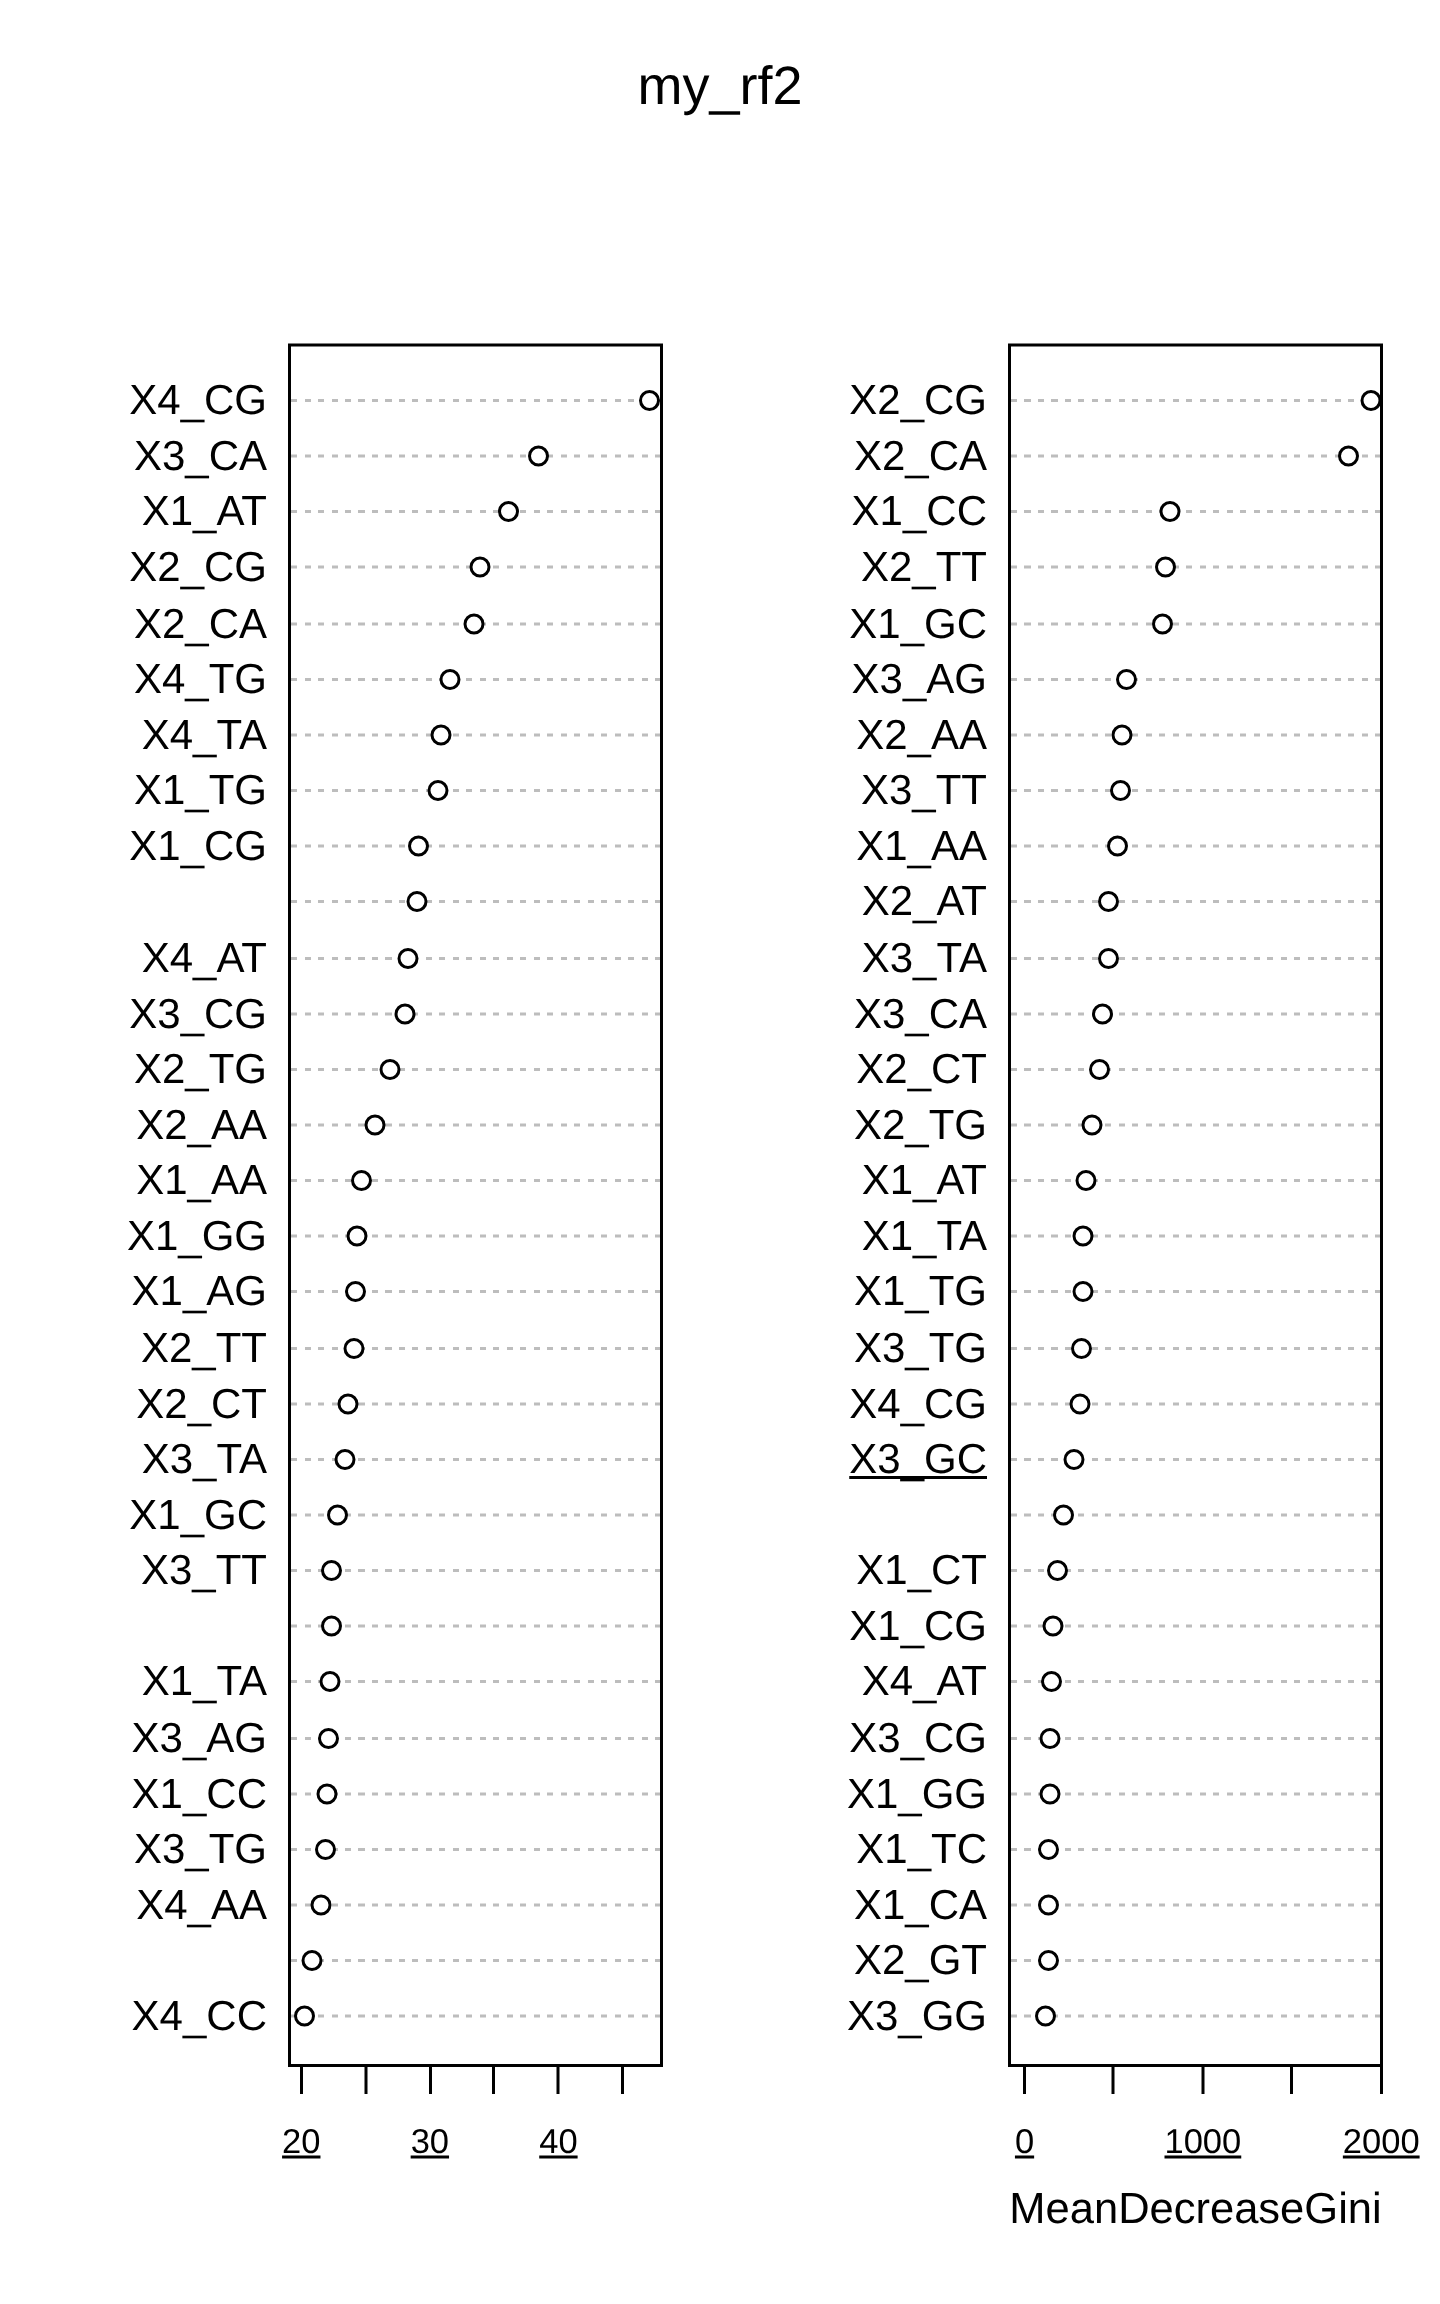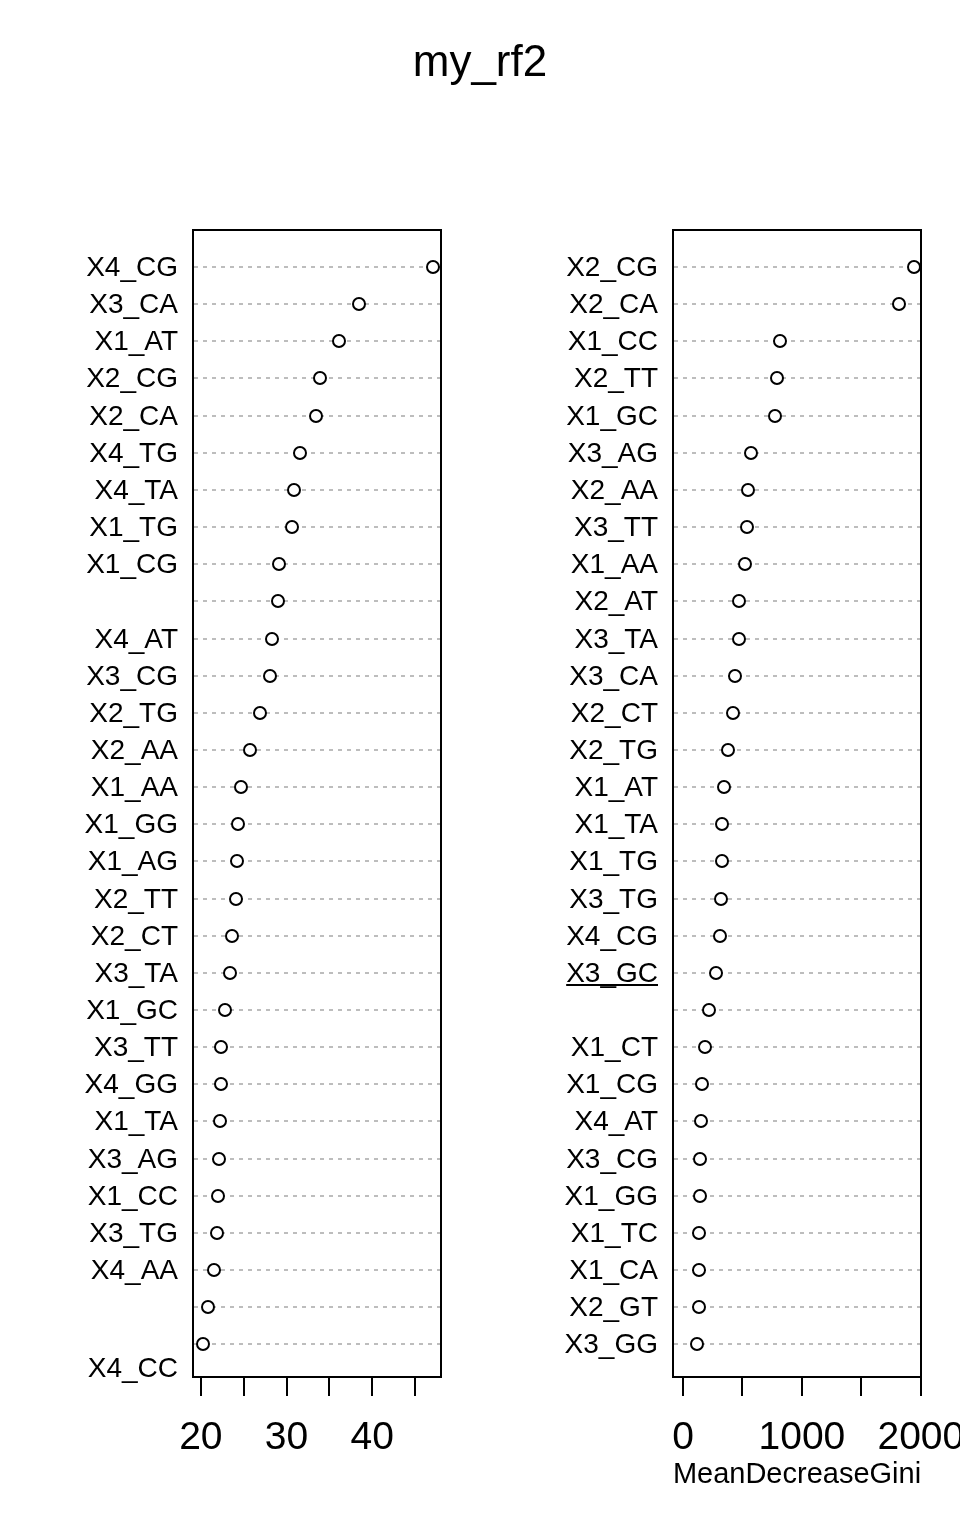--- a/index.html
+++ b/index.html
@@ -2,41 +2,41 @@
 <html><head>
 <meta charset="utf-8">
 <style>
   html,body{margin:0;padding:0;background:#fff;}
   .figure{
     position:relative;width:960px;height:1536px;background:#fff;
     font-family:"Liberation Sans", sans-serif;color:#000;overflow:hidden;
   }
   .plot-title{
     position:absolute;left:0;right:0;top:36px;text-align:center;
-    font-size:44px;letter-spacing:0;
+    font-size:36px;letter-spacing:0;
   }
   .subfig{position:absolute;top:0;width:480px;height:1536px;overflow:hidden;}
   .plot-box{
     position:absolute;left:192px;top:229px;width:250px;height:1149px;
     border:2px solid #000;box-sizing:border-box;background:#fff;
   }
   .grid-line{position:absolute;height:2px;left:0;width:246px;
     background:repeating-linear-gradient(90deg,#bdbdbd 0 4px,transparent 4px 9px);}
   .pt{
     position:absolute;width:10px;height:10px;border:2px solid #000;
     border-radius:50%;background:#fff;
   }
   .ylab{
     position:absolute;left:0;width:178px;text-align:right;font-size:28px;
     height:38px;line-height:38px;white-space:nowrap;
   }
   .tick{position:absolute;top:1378px;width:2px;height:18px;background:#000;}
   .tick-label{
     position:absolute;top:1414px;width:140px;text-align:center;
-    font-size:39px;white-space:nowrap;
+    font-size:23px;white-space:nowrap;text-decoration:underline;
   }
   .x-title{
     position:absolute;top:1457px;transform:translateX(-50%);
     font-size:29px;white-space:nowrap;
   }
 </style>
 </head>
 <body>
 
 <div class="figure">
@@ -119,27 +119,26 @@
         <div class="ylab" style="top: 693.8px;">X2_TG</div>
         <div class="ylab" style="top: 730.95px;">X2_AA</div>
         <div class="ylab" style="top: 768.1px;">X1_AA</div>
         <div class="ylab" style="top: 805.25px;">X1_GG</div>
         <div class="ylab" style="top: 842.4px;">X1_AG</div>
         <div class="ylab" style="top: 879.55px;">X2_TT</div>
         <div class="ylab" style="top: 916.7px;">X2_CT</div>
         <div class="ylab" style="top: 953.85px;">X3_TA</div>
         <div class="ylab" style="top: 991px;">X1_GC</div>
         <div class="ylab" style="top: 1028.15px;">X3_TT</div>
-        <div class="ylab" style="top: 1065.3px;">X4_GG</div>
         <div class="ylab" style="top: 1102.45px;">X1_TA</div>
         <div class="ylab" style="top: 1139.6px;">X3_AG</div>
         <div class="ylab" style="top: 1176.75px;">X1_CC</div>
         <div class="ylab" style="top: 1213.9px;">X3_TG</div>
         <div class="ylab" style="top: 1251.05px;">X4_AA</div>
-        <div class="ylab" style="top: 1325.35px; margin-top: 24px;">X4_CC</div>
+        <div class="ylab" style="top: 1325.35px;">X4_CC</div>
         <div class="tick" style="left: 199.857px;"></div>
         <div class="tick-label" style="left: 130.857px;">20</div>
         <div class="tick" style="left: 242.714px;"></div>
         <div class="tick" style="left: 285.571px;"></div>
         <div class="tick-label" style="left: 216.571px;">30</div>
         <div class="tick" style="left: 328.429px;"></div>
         <div class="tick" style="left: 371.286px;"></div>
         <div class="tick-label" style="left: 302.286px;">40</div>
         <div class="tick" style="left: 414.143px;"></div>
       </div>

